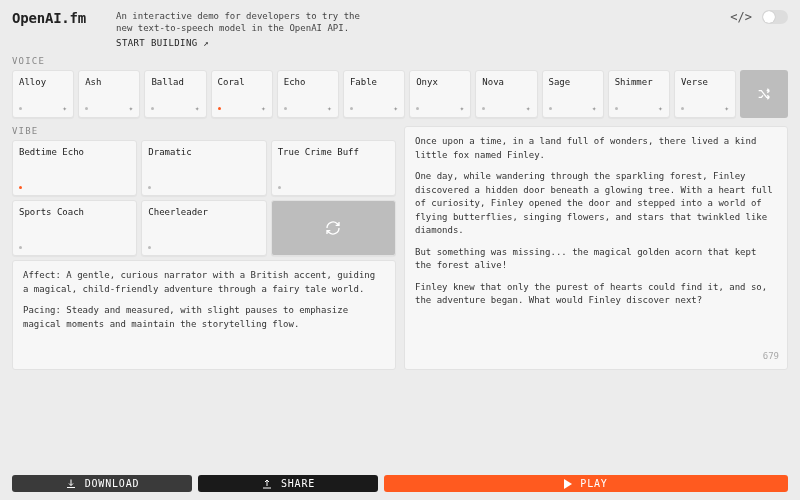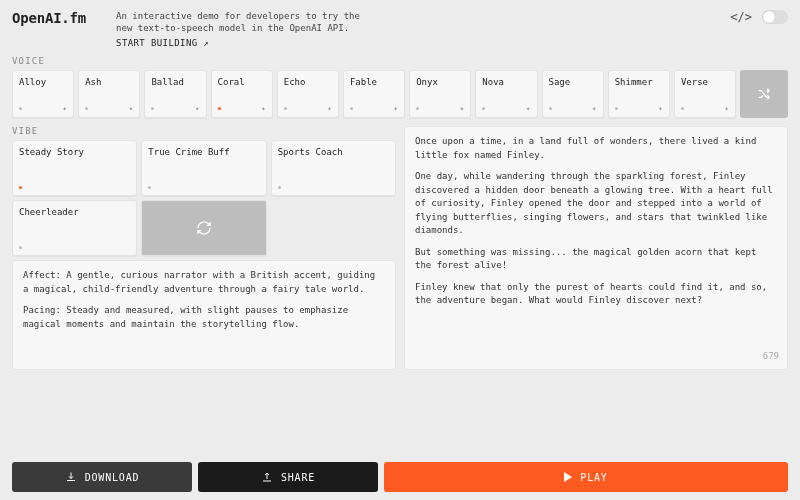--- a/index.html
+++ b/index.html
@@ -122,21 +122,21 @@
   .char-count {
     position: absolute; bottom: 6px; right: 8px;
     font-size: 9px; color: #aaa;
   }
 
   .action-bar {
     position: absolute; bottom: 8px; left: 12px; right: 12px;
     display: flex; gap: 6px;
   }
   .btn {
-    height: 30px; border-radius: 3px; border: none;
+    height: 17px; border-radius: 3px; border: none;
     display: flex; align-items: center; justify-content: center;
     gap: 8px; cursor: pointer;
     font-family: inherit; font-size: 10px; letter-spacing: 0.8px;
   }
   .btn-download { flex: 0 0 180px; background: #3a3a3a; color: #fff; }
   .btn-share    { flex: 0 0 180px; background: #1a1a1a; color: #fff; }
   .btn-play     { flex: 1; background: #ff5a1f; color: #fff; align-items: center; }
   .btn svg { width: 12px; height: 12px; stroke: currentColor; fill: none; }
   .btn-play .tri { width:0;height:0;border-left:8px solid #fff;border-top:5px solid transparent;border-bottom:5px solid transparent; }
 
@@ -244,22 +244,26 @@
         <path d="M4 7h4l8 10h4m0 0l-3-3m3 3l-3 3M4 17h4l2.5-3M16 7h4m0 0l-3-3m3 3l-3 3"></path>
       </svg>
     </div>
   </div>
 
 <div class="columns">
   <div class="col-left">
     <div class="inner-label">VIBE</div>
     <div class="vibe-grid" id="vibe-grid">
         <div class="vibe-card">
-          <div class="name">Steady Story</div>
+          <div class="name">Bedtime Echo</div>
           <span class="dot sel"></span>
+        </div>
+        <div class="vibe-card">
+          <div class="name">Dramatic</div>
+          <span class="dot"></span>
         </div>
         <div class="vibe-card">
           <div class="name">True Crime Buff</div>
           <span class="dot"></span>
         </div>
         <div class="vibe-card">
           <div class="name">Sports Coach</div>
           <span class="dot"></span>
         </div>
         <div class="vibe-card">

